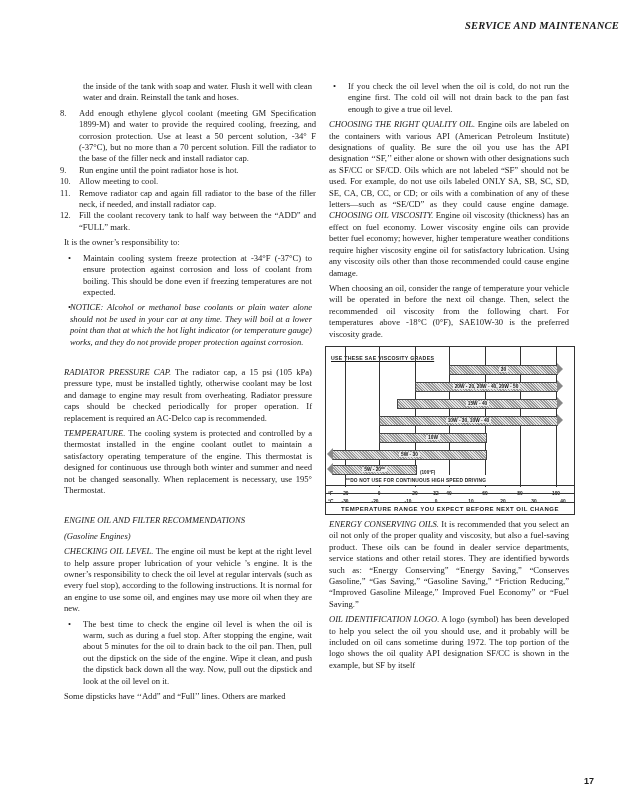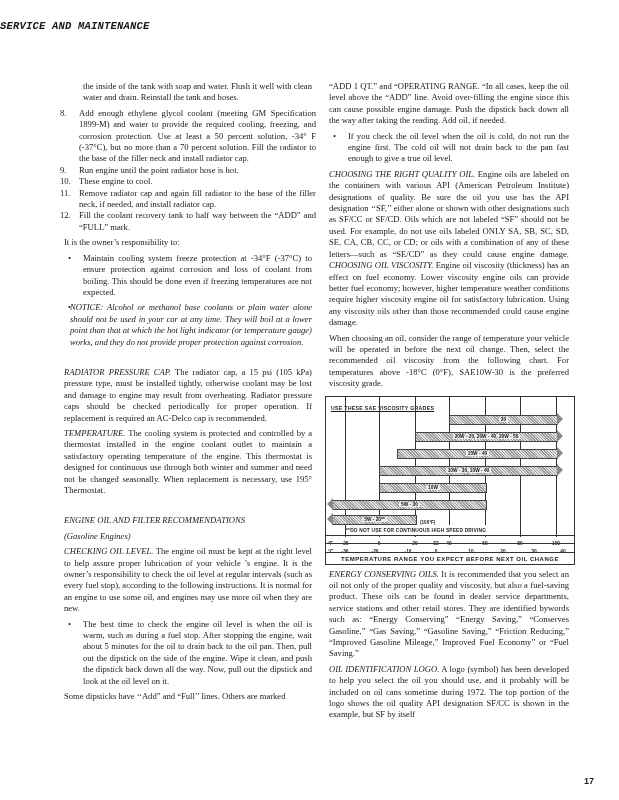--- a/index.html
+++ b/index.html
@@ -1,19 +1,19 @@
 <!DOCTYPE html>
 <html><head>
 <meta charset="utf-8">
 <style>
   html, body { margin:0; padding:0; background:#ffffff; }
   body { width:619px; height:800px; position:relative; overflow:hidden;
          font-family:"Liberation Serif","DejaVu Serif",serif; color:#1a1a1a; }
-  .header { position:absolute; top:20px; left:0; width:619px; text-align:left;
-            font-family:Liberation Mono, monospace; font-weight:bold; font-style:italic;
+  .header { position:absolute; top:20px; left:0; width:619px; text-align:right;
+            font-family:Liberation Serif, serif; font-weight:bold; font-style:italic;
             font-size:10.5px; letter-spacing:0.2px; }
   .col { position:absolute; top:77px; font-size:8.6px; line-height:11.4px; text-align:justify; }
   .col.left { left:60px; width:256px; }
   .col.right { left:325px; width:248px; }
   .col p { margin:4px; }
   .it { font-style:italic; }
   .numlist { margin:0; padding:0; list-style:none; }
   .numlist li { position:relative; padding-left:19px; }
   .numlist li .n { position:absolute; left:0; top:0; }
   .indent { padding-left:19px; }
@@ -46,41 +46,40 @@
 </head>
 <body>
 
 <div class="header">SERVICE AND MAINTENANCE</div>
 
 <div class="col left">
   <p class="indent">the inside of the tank with soap and water. Flush it well with clean water and drain. Reinstall the tank and hoses.</p>
   <ul class="numlist">
     <li><span class="n">8.</span><span>Add enough ethylene glycol coolant (meeting GM Specification 1899-M) and water to provide the required cooling, freezing, and corrosion protection. Use at least a 50 percent solution, -34° F (-37°C), but no more than a 70 percent solution. Fill the radiator to the base of the filler neck and install radiator cap.</span></li>
     <li><span class="n">9.</span><span>Run engine until the point radiator hose is hot.</span></li>
-    <li><span class="n">10.</span><span>These engine to cool.</span></li>
+    <li><span class="n">10.</span><span>Allow meeting to cool.</span></li>
     <li><span class="n">11.</span><span>Remove radiator cap and again fill radiator to the base of the filler neck, if needed, and install radiator cap.</span></li>
     <li><span class="n">12.</span><span>Fill the coolant recovery tank to half way between the “ADD” and “FULL” mark.</span></li>
   </ul>
   <p>It is the owner’s responsibility to:</p>
   <p class="bul"><span class="b">•</span><span>Maintain cooling system freeze protection at -34°F (-37°C) to ensure protection against corrosion and loss of coolant from boiling. This should be done even if freezing temperatures are not expected.</span></p>
   <p class="bul"><span class="b">•</span></p>
   <p class="notice">NOTICE: Alcohol or methanol base coolants or plain water alone should not be used in your car at any time. They will boil at a lower point than that at which the hot light indicator (or temperature gauge) works, and they do not provide proper protection against corrosion.</p>
   <div class="gap"></div>
   <p><span class="it">RADIATOR PRESSURE CAP.</span><span> The radiator cap, a 15 psi (105 kPa) pressure type, must be installed tightly, otherwise coolant may be lost and damage to engine may result from overheating. Radiator pressure caps should be checked periodically for proper operation. If replacement is required an AC-Delco cap is recommended.</span></p>
   <p><span class="it">TEMPERATURE.</span><span> The cooling system is protected and controlled by a thermostat installed in the engine coolant outlet to maintain a satisfactory operating temperature of the engine. This thermostat is designed for continuous use through both winter and summer and need not be changed seasonally. When replacement is necessary, use 195° Thermostat.</span></p>
   <div class="gap"></div>
   <p class="it">ENGINE OIL AND FILTER RECOMMENDATIONS</p>
   <p class="it">(Gasoline Engines)</p>
   <p><span class="it">CHECKING OIL LEVEL.</span><span> The engine oil must be kept at the right level to help assure proper lubrication of your vehicle ’s engine. It is the owner’s responsibility to check the oil level at regular intervals (such as every fuel stop), according to the following instructions. It is normal for an engine to use some oil, and engines may use more oil when they are new.</span></p>
   <p class="bul"><span class="b">•</span><span>The best time to check the engine oil level is when the oil is warm, such as during a fuel stop. After stopping the engine, wait about 5 minutes for the oil to drain back to the oil pan. Then, pull out the dipstick on the side of the engine. Wipe it clean, and push the dipstick back down all the way. Now, pull out the dipstick and look at the oil level on it.</span></p>
   <p>Some dipsticks have ‘‘Add” and “Full’’ lines. Others are marked</p>
 </div>
 
 <div class="col right">
-  <p>“ADD 1 QT.” and “OPERATING RANGE. “In all cases, keep the oil level above the “ADD” line. Avoid over-filling the engine since this can cause possible engine damage. Push the dipstick back down all the way after taking the reading. Add oil, if needed.</p>
   <p class="bul"><span class="b">•</span><span>If you check the oil level when the oil is cold, do not run the engine first. The cold oil will not drain back to the pan fast enough to give a true oil level.</span></p>
   <p><span class="it">CHOOSING THE RIGHT QUALITY OIL.</span><span> Engine oils are labeled on the containers with various API (American Petroleum Institute) designations of quality. Be sure the oil you use has the API designation ‘‘SF,’’ either alone or shown with other designations such as SF/CC or SF/CD. Oils which are not labeled “SF” should not be used. For example, do not use oils labeled ONLY SA, SB, SC, SD, SE, CA, CB, CC, or CD; or oils with a combination of any of these letters—such as “SE/CD” as they could cause engine damage. </span><span class="it">CHOOSING OIL VISCOSITY.</span><span> Engine oil viscosity (thickness) has an effect on fuel economy. Lower viscosity engine oils can provide better fuel economy; however, higher temperature weather conditions require higher viscosity engine oil for satisfactory lubrication. Using any viscosity oils other than those recommended could cause engine damage.</span></p>
   <p>When choosing an oil, consider the range of temperature your vehicle will be operated in before the next oil change. Then, select the recommended oil viscosity from the following chart. For temperatures above -18°C (0°F), SAE10W-30 is the preferred viscosity grade.</p>
 
   <div class="chart">
     <div class="ctitle">USE THESE SAE VISCOSITY GRADES</div>
     <div class="vline" style="left:19px"></div>
     <div class="vline" style="left:53px"></div>
     <div class="vline" style="left:89px"></div>
     <div class="vline" style="left:123px"></div>

